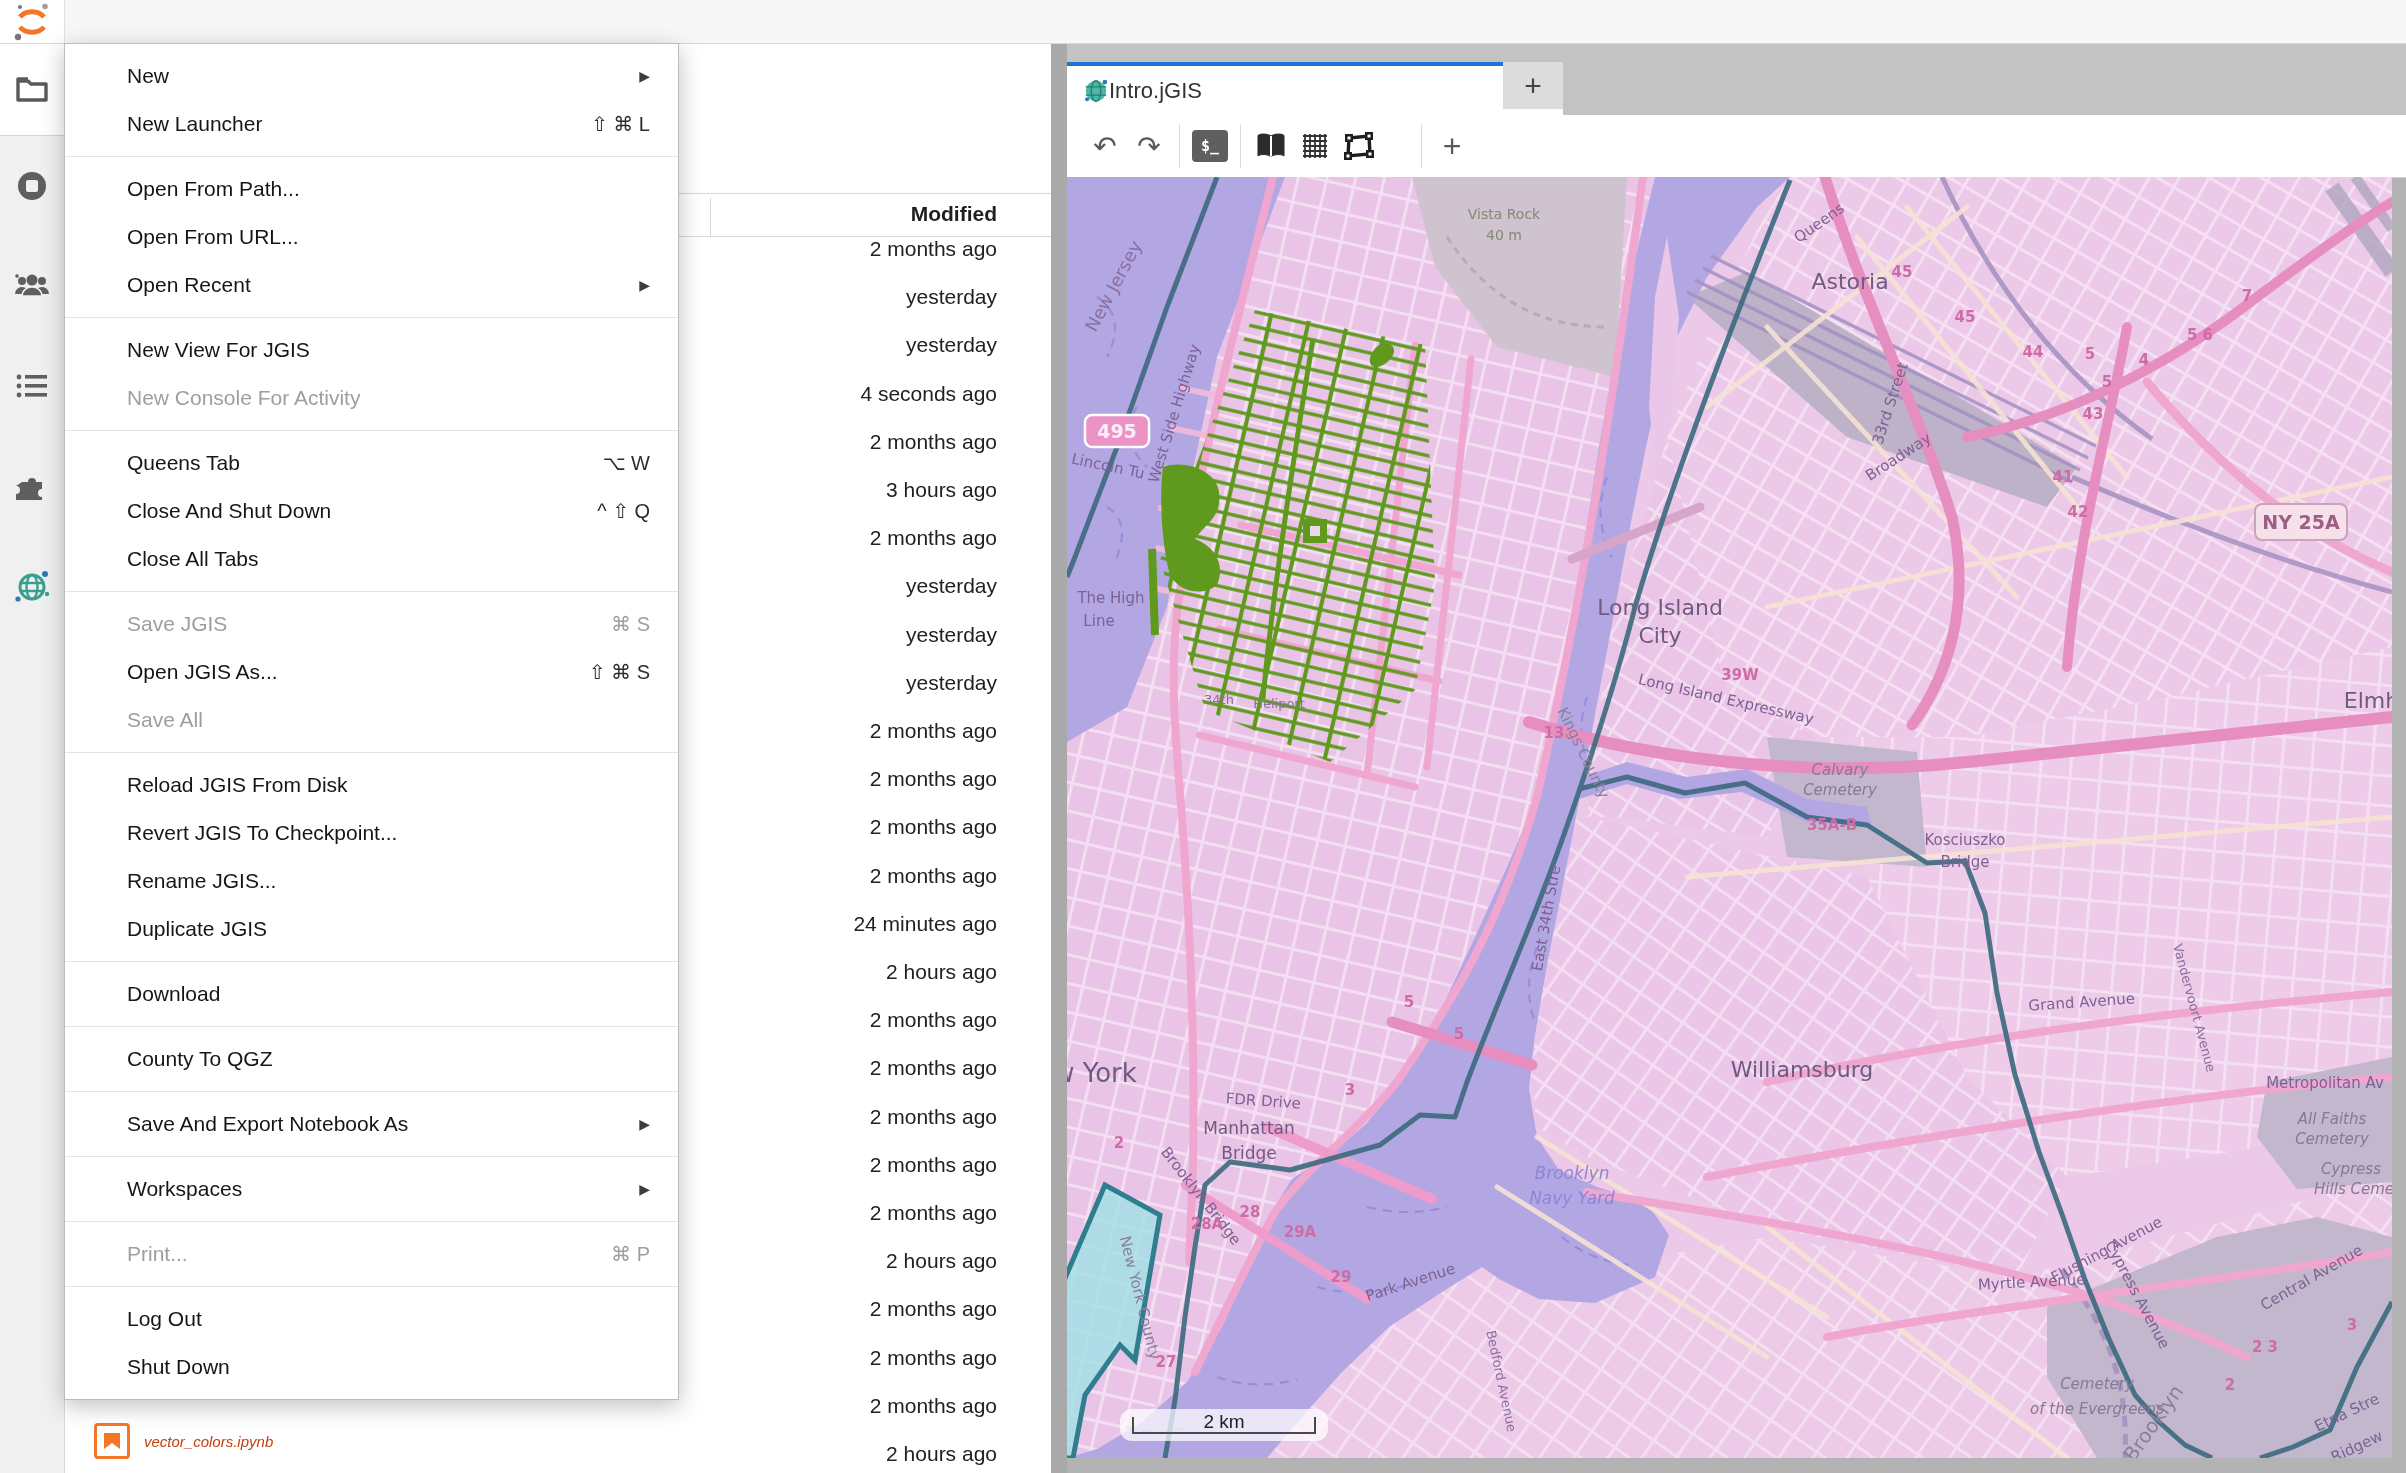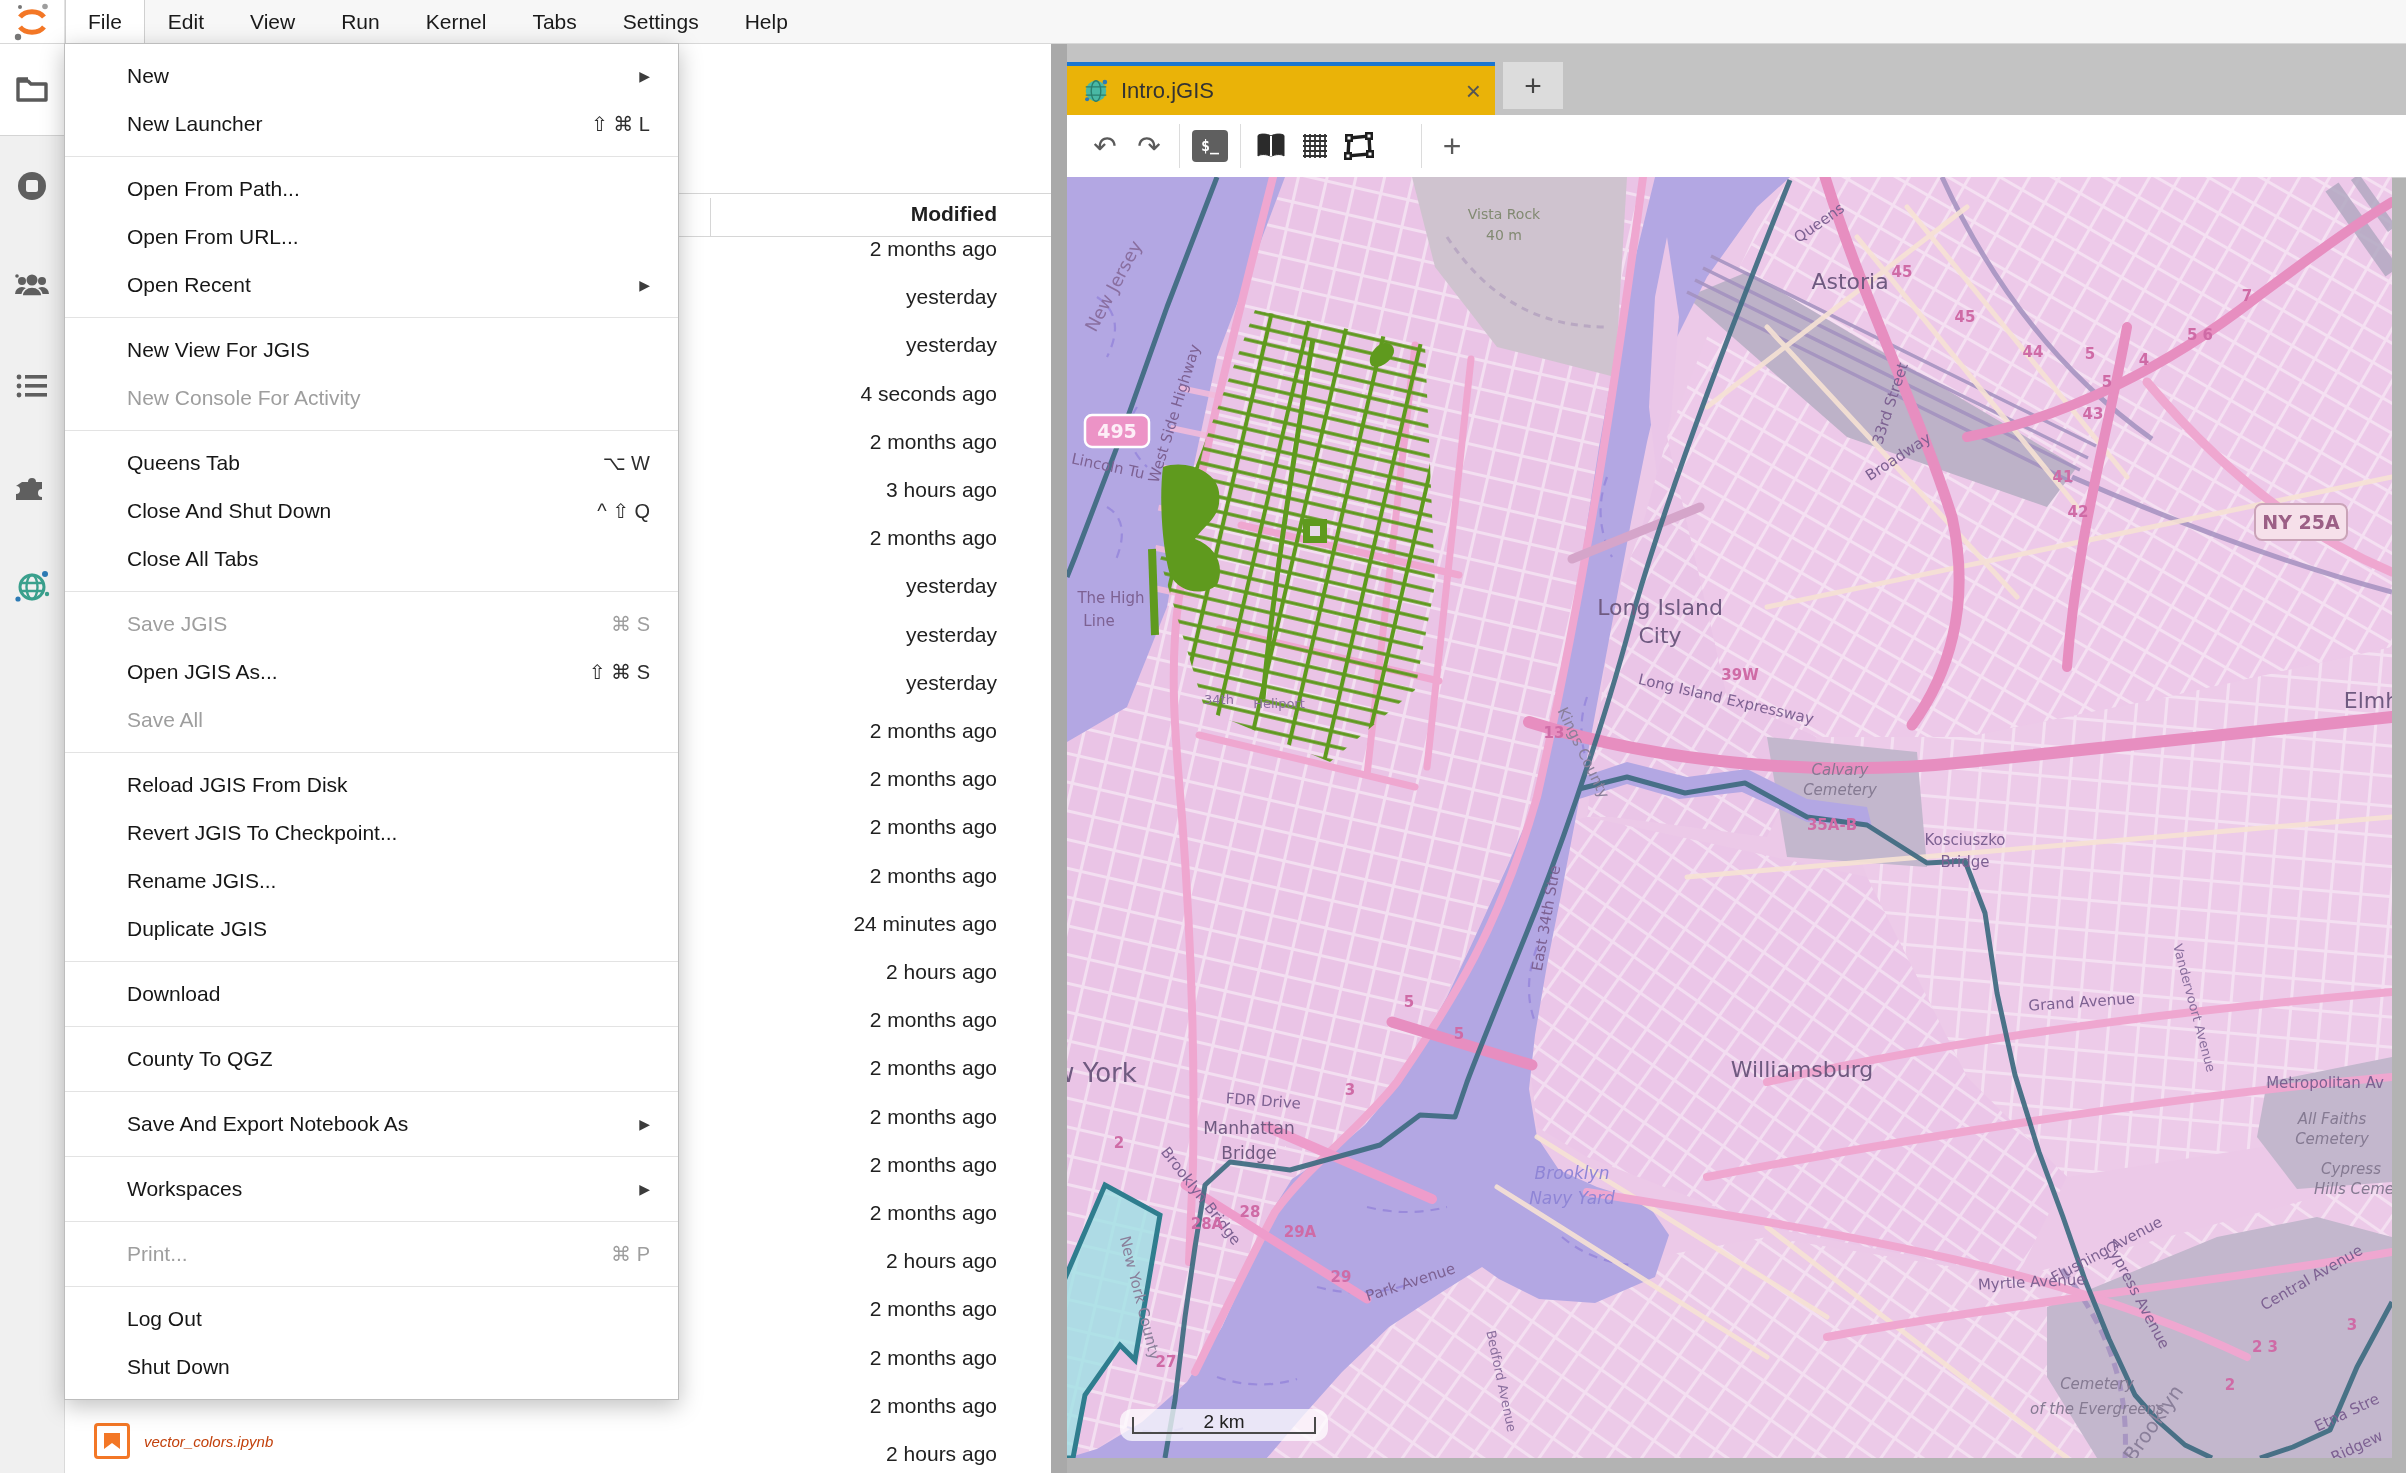--- a/index.html
+++ b/index.html
@@ -32,22 +32,22 @@
             box-shadow:0 6px 22px rgba(0,0,0,.25);padding:8px 0;z-index:50;}
   .mi{height:48px;display:flex;align-items:center;padding:0 28px 0 62px;font-size:21px;color:#161616;cursor:default;}
   .mi .lbl{flex:1 1 auto;white-space:nowrap;}
   .mi .sc{color:#2d2d2d;font-size:20px;margin-left:20px;white-space:nowrap;}
   .mi .arrow{color:#3c3c3c;font-size:14px;margin-left:20px;}
   .mi.disabled .lbl,.mi.disabled .sc{color:#9e9e9e;}
   .msep{height:1px;background:#e3e3e3;margin:8px 0;}
   
   #mappanel{position:absolute;left:1067px;top:43px;width:1339px;height:1430px;background:#b3b3b3;}
   #tabbar{position:absolute;left:0;top:0;width:1339px;height:72px;background:#c3c3c3;border-bottom:1px solid #a9a9a9;}
-  #tab{position:absolute;left:0;top:19px;width:428px;height:53px;background:#eab308;border-top:4px solid #1976d2;
-       box-sizing:border-box;display:flex;align-items:center;padding:0 14px 0 16px;gap:12px;}
+  #tab{position:absolute;left:0;top:19px;width:496px;height:53px;background:#ffffff;border-top:4px solid #1976d2;
+       box-sizing:border-box;display:flex;align-items:center;padding:0 14px 0 16px;}
   #tab .title{font-size:22px;color:#333;flex:1 1 auto;}
   #tab .close{font-size:26px;color:#555;line-height:26px;}
   #addtab{position:absolute;left:436px;top:19px;width:60px;height:47px;background:#dcdcdc;
           display:flex;align-items:center;justify-content:center;font-size:30px;color:#444;}
   #maptoolbar{position:absolute;left:0;top:72px;width:1339px;height:62px;background:#ffffff;border-bottom:1px solid #cfcfcf;
               display:flex;align-items:center;}
   .tb-btn{display:flex;align-items:center;justify-content:center;height:44px;min-width:44px;color:#555;}
   .tb-glyph{font-size:28px;color:#5a5a5a;}
   .tb-sep{width:1px;height:44px;background:#dcdcdc;margin:0 8px;}
   #term-badge{width:36px;height:32px;background:#5f5f5f;border-radius:4px;color:#fff;font-size:15px;font-weight:bold;
@@ -81,30 +81,20 @@
   <div id="menubar">
     <div id="logo-cell">
       <svg width="40" height="38" viewBox="0 0 40 38">
         <path d="M8,14 A14.5,12 0 0 1 32,14" stroke="#f37726" stroke-width="5" fill="none"></path>
         <path d="M32,24 A14.5,12 0 0 1 8,24" stroke="#f37726" stroke-width="5" fill="none"></path>
         <circle cx="8" cy="4" r="2" fill="#767676"></circle>
         <circle cx="33" cy="3.5" r="2.8" fill="#9e9e9e"></circle>
         <circle cx="6" cy="34" r="3.2" fill="#767676"></circle>
       </svg>
     </div>
-    <div id="mb-items" style="display: flex;">
-        <div class="mb-item active">File</div>
-        <div class="mb-item">Edit</div>
-        <div class="mb-item">View</div>
-        <div class="mb-item">Run</div>
-        <div class="mb-item">Kernel</div>
-        <div class="mb-item">Tabs</div>
-        <div class="mb-item">Settings</div>
-        <div class="mb-item">Help</div>
-      </div>
   </div>
 
   <div id="sidebar">
     <div class="sb-cell active">
       <svg width="34" height="28" viewBox="0 0 34 28">
         <path d="M3,6 h10 l3,3 h15 v16 h-28 z M3,6 v-2 h10" fill="none" stroke="#5a5a5a" stroke-width="3.4" stroke-linejoin="round"></path>
       </svg>
     </div>
     <div class="sb-cell">
       <svg width="34" height="34" viewBox="0 0 34 34">

